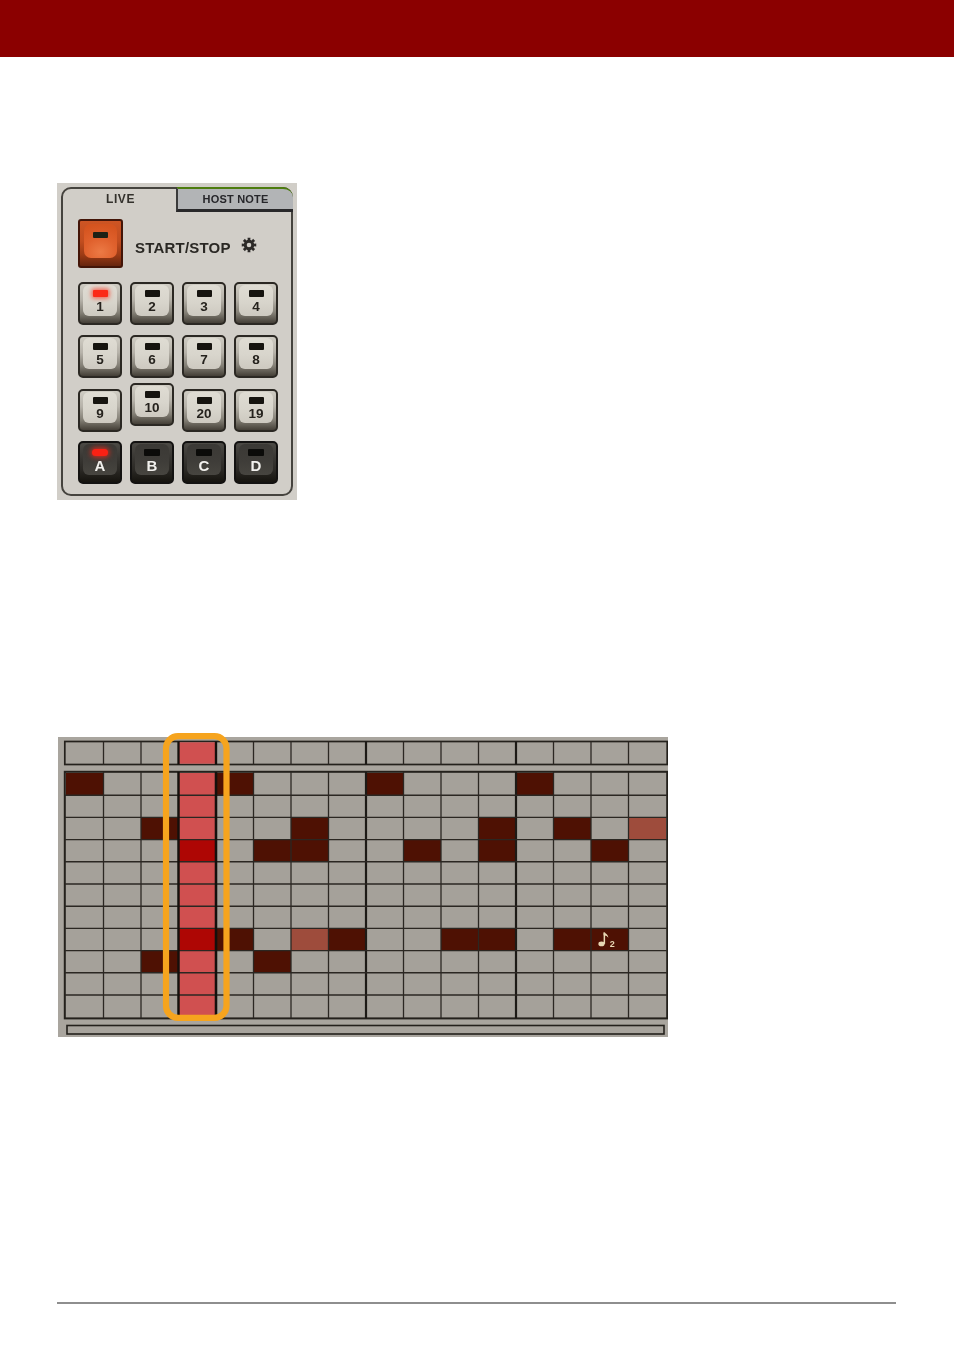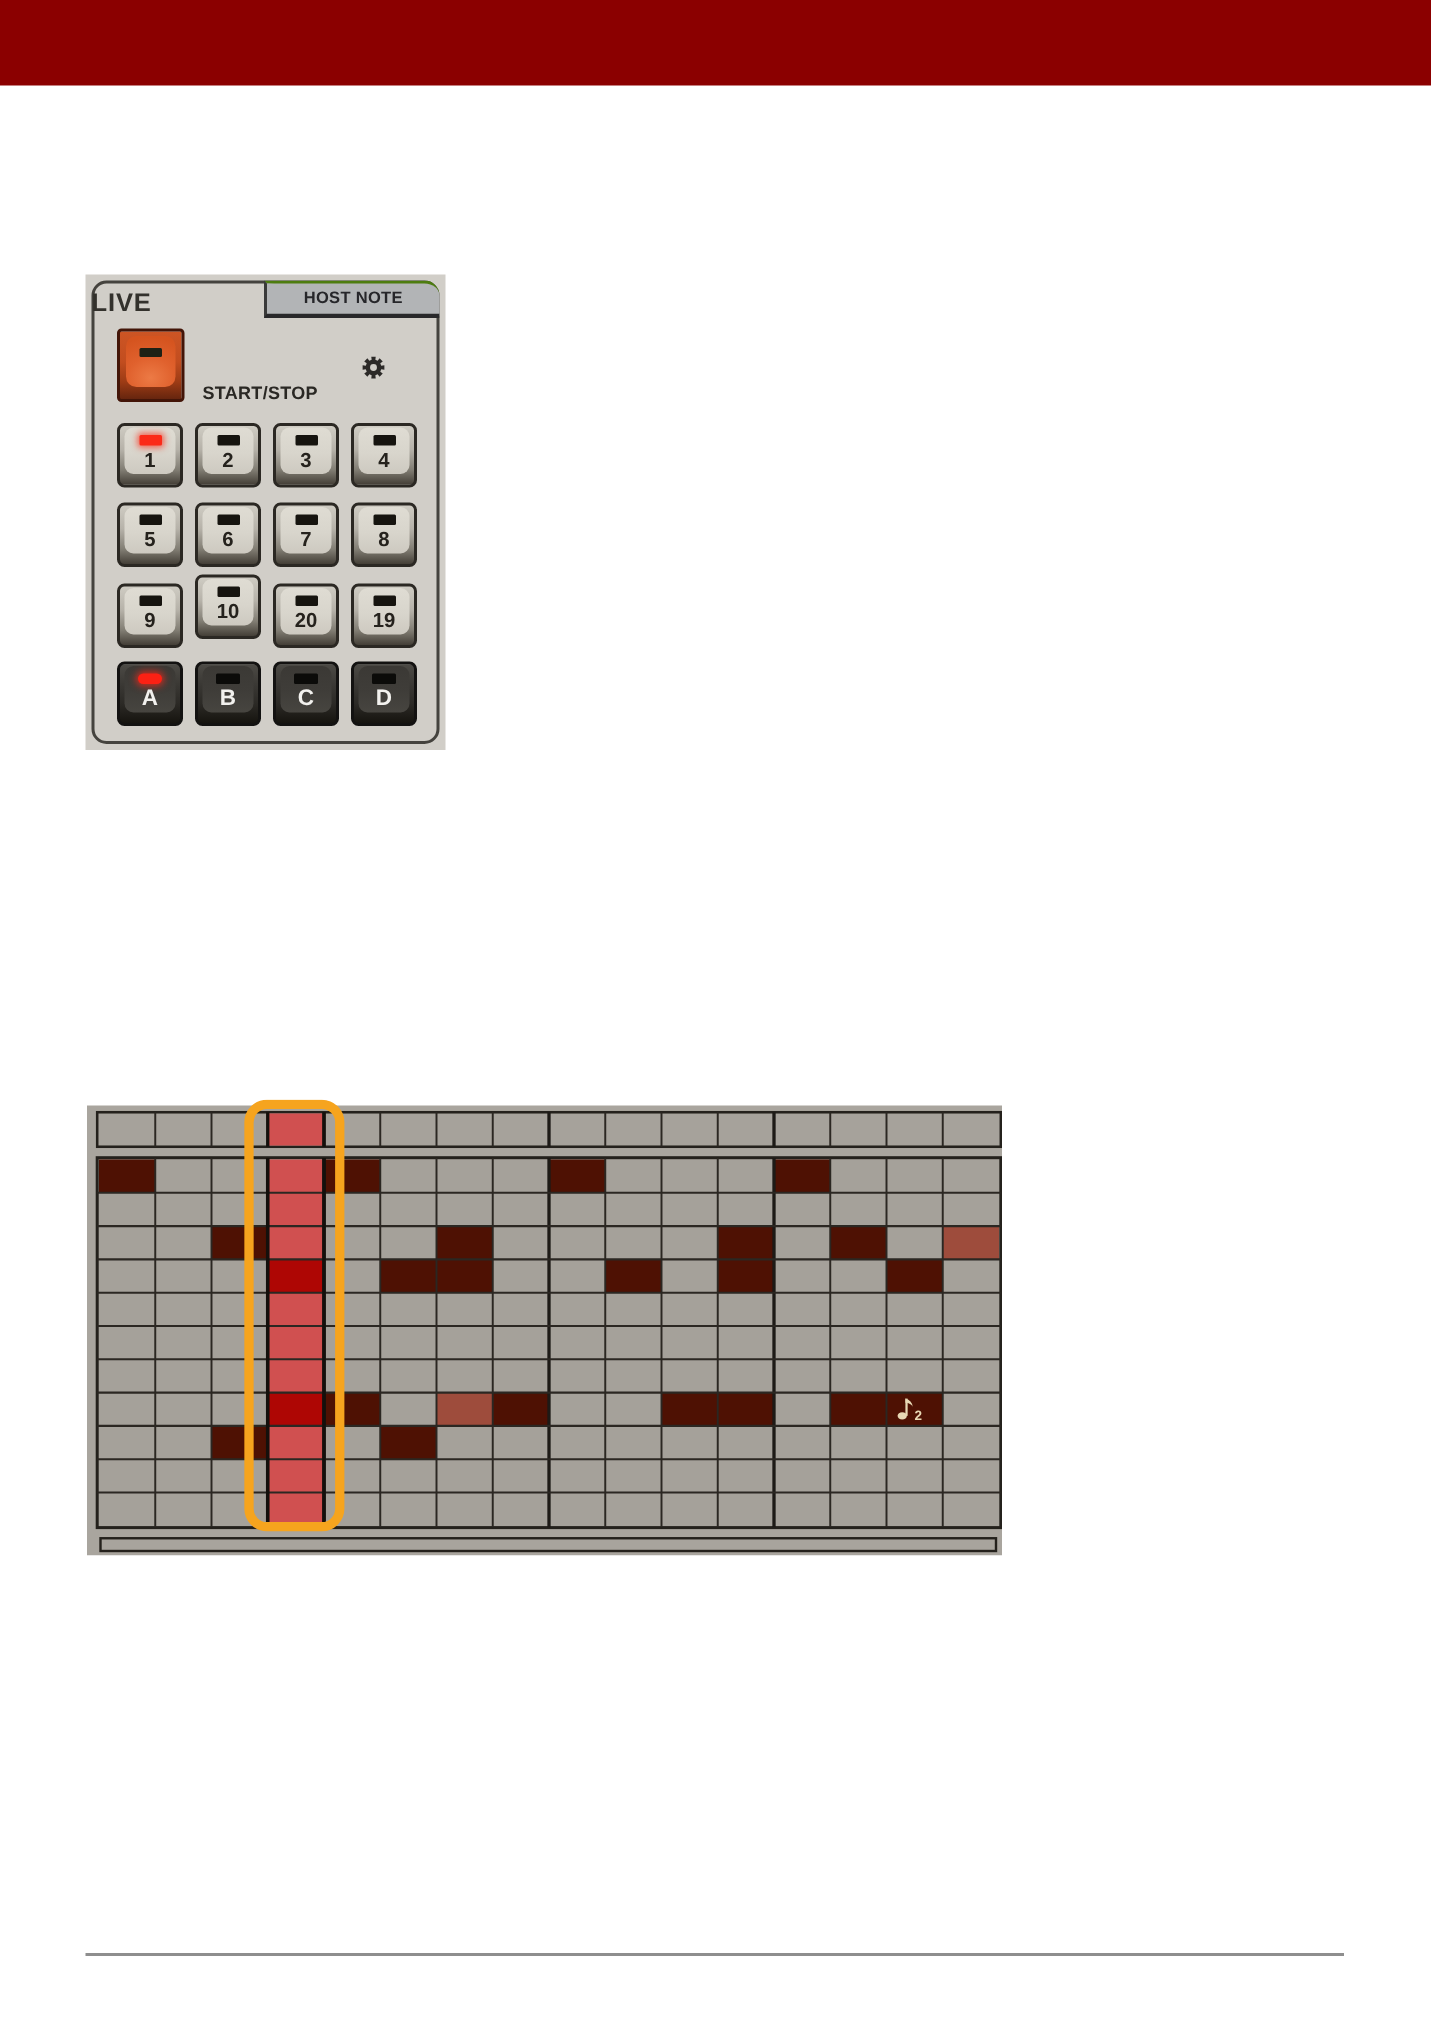--- a/index.html
+++ b/index.html
@@ -1,25 +1,25 @@
 <!DOCTYPE html>
 <html><head>
 <meta charset="utf-8">
 <style>
 html,body{margin:0;padding:0;background:#ffffff;width:954px;height:1349px;position:relative;font-family:"Liberation Sans",sans-serif;}
 #page{position:absolute;left:0;top:0;width:954px;height:1349px;overflow:hidden;}
 .abs{position:absolute;}
 #panelwrap{left:57px;top:183px;width:240px;height:317px;background:#d1cec8;}
 #panelborder{position:absolute;left:4px;top:4px;width:232px;height:309px;border:2px solid #45433e;border-radius:10px;box-sizing:border-box;}
 #tab{position:absolute;left:119px;top:4px;width:117px;height:25px;background:#b2b4b6;border-left:2px solid #3a3a3a;border-bottom:3px solid #28282a;border-top:2px solid #4d7c0f;box-sizing:border-box;border-top-right-radius:10px;text-align:center;font-weight:bold;font-size:11px;color:#26262a;line-height:20px;letter-spacing:0.2px;}
-#livelab{position:absolute;left:4px;top:9px;width:119px;font-weight:bold;font-size:17px;color:#33312c;letter-spacing:0.6px;}
+#livelab{position:absolute;left:4px;top:9px;width:119px;text-align:center;font-weight:bold;font-size:12px;color:#33312c;letter-spacing:0.6px;}
 #startstop{position:absolute;left:21px;top:36px;width:45px;height:49px;box-sizing:border-box;border:2px solid #431508;border-radius:3px;background:linear-gradient(180deg,#cd5524 0%,#c24d1f 45%,#9c3b15 75%,#66250e 100%);}
 #sscap{position:absolute;left:4px;top:3px;right:4px;bottom:8px;border-radius:7px;background:radial-gradient(95% 80% at 50% 82%,#ec7a45 0%,#e0612d 50%,#d5541f 100%);}
 #ssslot{width:15px;height:6px;margin:8px auto 0;background:#1e2115;border-radius:1px;}
-#sslab{position:absolute;left:78px;top:72px;font-weight:bold;font-size:12px;color:#2a2824;letter-spacing:0.2px;}
+#sslab{position:absolute;left:78px;top:56px;font-weight:bold;font-size:15px;color:#2a2824;letter-spacing:0.2px;}
 .key{position:absolute;width:44px;height:43px;box-sizing:border-box;border:2px solid #2b2823;border-radius:5px;background:linear-gradient(180deg,#cfccc3 0%,#b6b2a9 40%,#817d73 75%,#443f37 100%);}
 .key:after{content:"";position:absolute;left:3px;top:1px;right:3px;bottom:7px;border-radius:6px;background:linear-gradient(180deg,#dfdcd3 0%,#d8d5cc 55%,#cdc9c0 100%);z-index:0;}
 .slot{position:relative;z-index:1;width:15px;height:7px;margin:6px auto 0;background:#16140f;border-radius:1px;}
 .slot.lit{background:#fb2a18;box-shadow:0 0 4px 1.5px rgba(250,50,30,0.7);}
 .num{position:relative;z-index:1;display:block;text-align:center;font-weight:bold;font-size:13.5px;color:#25221d;margin-top:2px;}
 .keyd{border:2px solid #131211;background:linear-gradient(180deg,#4c4a45 0%,#3a3834 35%,#2b2925 68%,#16140f 100%);}
 .keyd:after{content:"";position:absolute;left:3px;top:1px;right:3px;bottom:7px;border-radius:6px;background:linear-gradient(180deg,#3b3935 0%,#3f3d39 55%,#474540 100%);z-index:0;}
 .slotd{position:relative;z-index:1;width:16px;height:7px;margin:6px auto 0;background:#0b0b09;border-radius:1px;}
 .slotd.litA{background:#fb2114;border-radius:3.5px;box-shadow:0 0 5px 1.5px rgba(250,40,25,0.75);}
 .numd{color:#f2f1ee;font-size:15px;margin-top:1px;}

